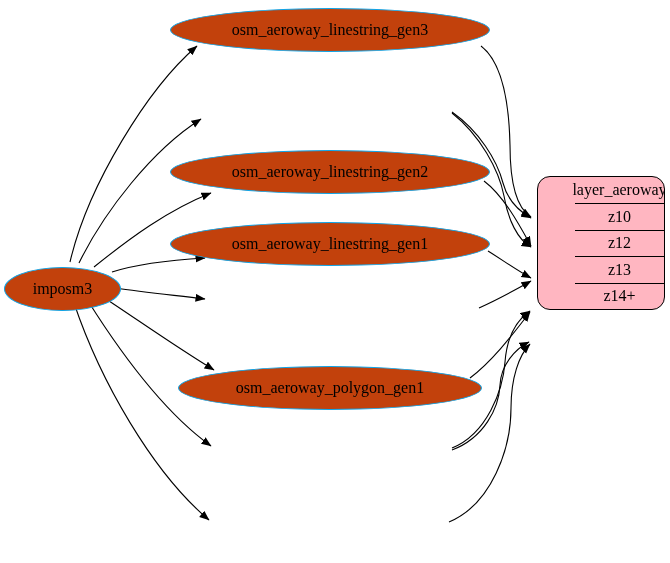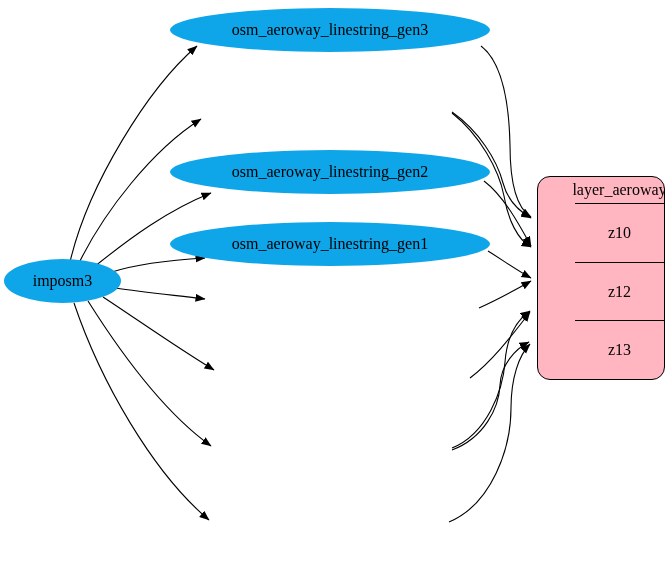--- a/index.html
+++ b/index.html
@@ -17,46 +17,46 @@
     left: 0; top: 0;
     width: 670px; height: 563px;
   }
   #edge-layer path.edge {
     fill: none;
     stroke: #000000;
     stroke-width: 1.1;
   }
   .ellipse-node {
     position: absolute;
-    border: 6px solid #0ea5e9;
+    border: 1px solid #0ea5e9;
     border-radius: 50%;
-    background: #0ea5e9;
+    background: #c2410c;
     display: flex;
     align-items: center;
     justify-content: center;
     font-size: 16px;
     line-height: 1;
     white-space: nowrap;
     box-sizing: border-box;
   }
   
-  #n-imposm3 { left: 4px;   top: 259px; width: 117px; height: 44px; }
+  #n-imposm3 { left: 4px;   top: 267px; width: 117px; height: 44px; }
   #n-t0      { left: 170px; top: 8px;   width: 320px; height: 44px; }
   #n-t1      { left: 178px; top: 79px;  width: 304px; height: 44px; }
   #n-t2      { left: 170px; top: 150px; width: 320px; height: 44px; }
   #n-t3      { left: 170px; top: 222px; width: 320px; height: 44px; justify-content: center; }
   #n-t4      { left: 178px; top: 295px; width: 304px; height: 44px; }
   #n-t5      { left: 178px; top: 366px; width: 304px; height: 44px; }
   #n-t6      { left: 198px; top: 437px; width: 264px; height: 44px; }
   #n-t7      { left: 205px; top: 510px; width: 250px; height: 44px; }
   
   .record-node {
     position: absolute;
     left: 537px; top: 176px;
-    width: 128px; height: 204px;
+    width: 128px; height: 134px;
     background: #FFB6C1;
     border: 1.5px solid #000000;
     border-radius: 13px;
     box-sizing: border-box;
     display: flex;
     flex-direction: column;
     overflow: hidden;
     font-size: 16px;
     padding-left: 37px;
   }
@@ -115,31 +115,37 @@
 
   <div class="ellipse-node" id="n-t2">
     <span>osm_aeroway_linestring_gen2</span>
   </div>
 
   <div class="ellipse-node" id="n-t3">
     <span>osm_aeroway_linestring_gen1</span>
   </div>
 
 
+  <div class="ellipse-node" id="n-t5">
+    <span>osm_aeroway_polygon_gen1</span>
+  </div>
 
 
 
   <div class="record-node" id="n-layer-aeroway" style="background: rgb(255, 182, 193);">
     <div class="rec-row rec-header">
       <span>layer_aeroway</span>
     </div>
     <div class="rec-row">
       <span>z10</span>
     </div>
     <div class="rec-row">
       <span>z12</span>
     </div>
     <div class="rec-row">
       <span>z13</span>
     </div>
+    <div class="rec-row">
+      <span>z14+</span>
+    </div>
   </div>
 
 </div>
 
 </body></html>

